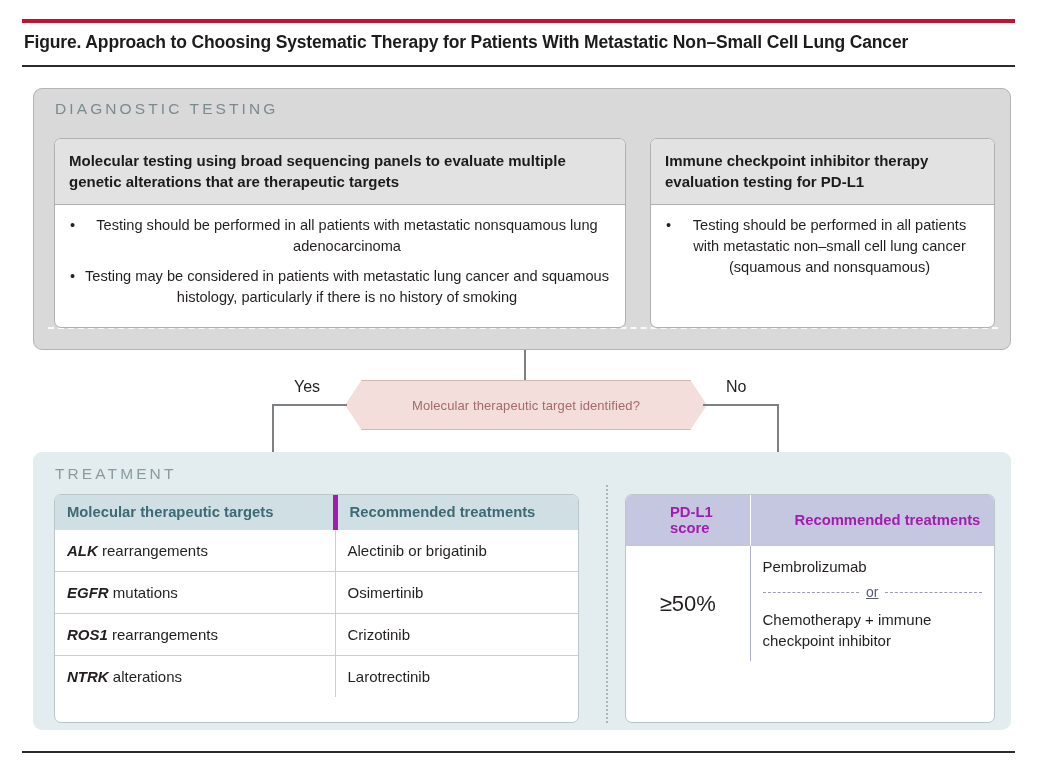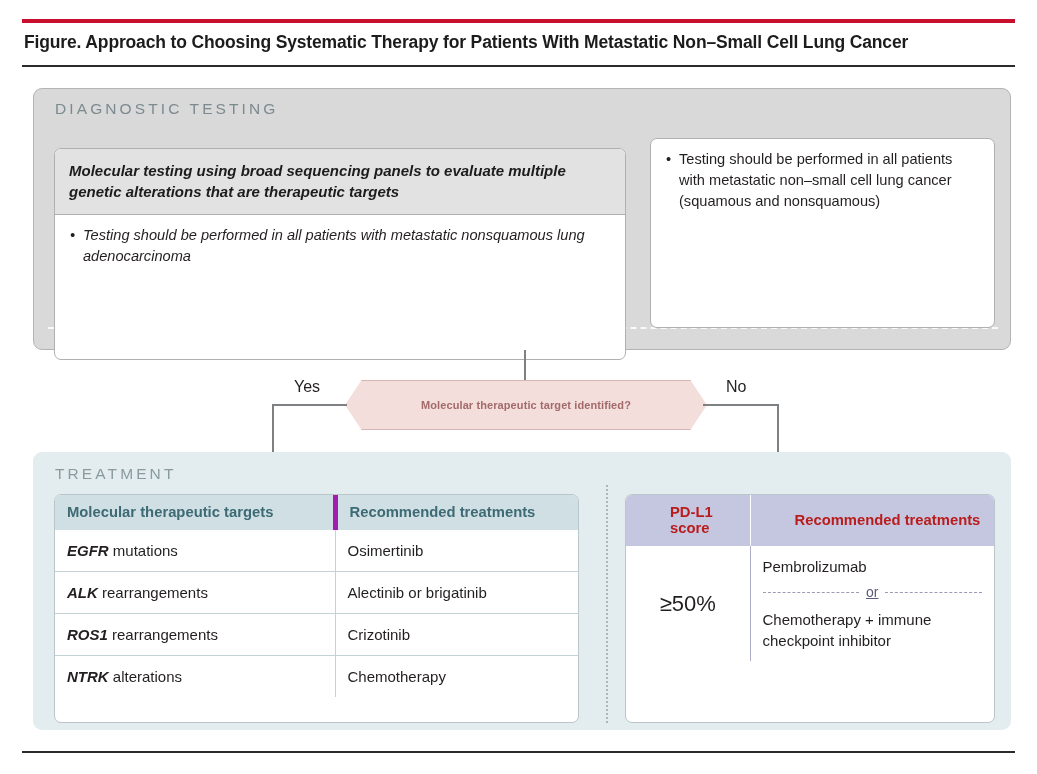--- a/index.html
+++ b/index.html
@@ -94,38 +94,39 @@
     border-bottom: 1px solid #b0b0b0;
     box-sizing: border-box;
     padding: 11px 14px 12px 14px;
     font-size: 15px;
     font-weight: bold;
     line-height: 21px;
     color: #1c1c1c;
   }
   .card-body {
     padding: 10px 14px 12px 14px;
+    text-align: center;
   }
   .bullet {
     position: relative;
     padding-left: 14px;
     font-size: 14.6px;
     line-height: 21px;
     color: #231f20;
     margin-bottom: 9px;
   }
   .bullet:last-child { margin-bottom: 0; }
   .bullet:before {
     content: "•";
     position: absolute;
     left: 1px;
     top: 0;
   }
 
-  .card-left  { left: 54px;  top: 148px; width: 572px; height: 212px; font-style: italic; }
+  .card-left  { left: 54px;  top: 138px; width: 572px; height: 190px; }
   .card-right { left: 650px; top: 138px; width: 345px; height: 190px; }
   .card-right .card-head { padding-right: 10px; }
 
   
   .vline, .hline {
     position: absolute;
     background: #7d8184;
   }
   .vline { width: 1.6px; }
   .hline { height: 1.6px; }
@@ -167,22 +168,22 @@
     width: 360px;
     height: 48px;
     background: #f3dedc;
     border: 1px solid #d6b5b2;
     clip-path: polygon(4.6% 0, 95.4% 0, 100% 50%, 95.4% 100%, 4.6% 100%, 0 50%);
     display: flex;
     align-items: center;
     justify-content: center;
   }
   .hexagon-text {
-    font-size: 11px;
-    font-weight: bold;
+    font-size: 13px;
+    font-weight: normal;
     color: #a36a6a;
     letter-spacing: .1px;
     text-align: right;
   }
 
   
   .treat-panel {
     position: absolute;
     left: 33px;
     top: 452px;
@@ -223,21 +224,21 @@
     text-align: left;
     padding: 9px 12px 10px 12px;
     box-sizing: border-box;
   }
   .tbl-left th {
     background: #cfdfe3;
     color: #3d6a74;
   }
   .tbl-right th {
     background: #c5c6df;
-    color: #b91c1c;
+    color: #a21caf;
     padding-left: 44px;
   }
   .tbl-left th.c0 { width: 280px; border-right: 5px solid #a21caf; margin-top: 8px; }
   .tbl-right th.c0 { width: 124px; border-right: 1px solid #ffffff; }
 
   .tbl td {
     font-size: 15px;
     color: #231f20;
     padding: 10px 12px;
     vertical-align: middle;
@@ -292,24 +293,26 @@
 
   <div class="diag-panel">
     <div class="diag-dashed"></div>
   </div>
   <div class="section-label diag-label">DIAGNOSTIC TESTING</div>
 
   <div class="card card-left">
     <div class="card-head">Molecular testing using broad sequencing panels to evaluate multiple genetic alterations that are therapeutic targets</div>
     <div class="card-body">
       <div class="bullet">Testing should be performed in all patients with metastatic nonsquamous lung adenocarcinoma</div>
+      <div class="bullet">Testing may be considered in patients with metastatic lung cancer and squamous histology, particularly if there is no history of smoking</div>
     </div>
   </div>
 
   <div class="card card-right">
+    <div class="card-head">Immune checkpoint inhibitor therapy evaluation testing for PD-L1</div>
     <div class="card-body">
       <div class="bullet">Testing should be performed in all patients with metastatic non–small cell lung cancer (squamous and nonsquamous)</div>
     </div>
   </div>
 
   <div class="vline stem-down"></div>
 
   <div class="hexagon">
     <span class="hexagon-text">Molecular therapeutic target identified?</span>
   </div>
@@ -332,34 +335,34 @@
   <div class="tbl tbl-left">
     <table>
       <thead>
         <tr>
           <th class="c0">Molecular therapeutic targets</th>
           <th>Recommended treatments</th>
         </tr>
       </thead>
       <tbody>
         <tr>
+          <td class="c0"><span class="gene">ALK</span><span> rearrangements</span></td>
+          <td>Alectinib or brigatinib</td>
+        </tr>
+        <tr>
           <td class="c0"><span class="gene">EGFR</span><span> mutations</span></td>
           <td>Osimertinib</td>
         </tr>
         <tr>
-          <td class="c0"><span class="gene">ALK</span><span> rearrangements</span></td>
-          <td>Alectinib or brigatinib</td>
-        </tr>
-        <tr>
           <td class="c0"><span class="gene">ROS1</span><span> rearrangements</span></td>
           <td>Crizotinib</td>
         </tr>
         <tr>
           <td class="c0"><span class="gene">NTRK</span><span> alterations</span></td>
-          <td>Chemotherapy</td>
+          <td>Larotrectinib</td>
         </tr>
       </tbody>
     </table>
   </div>
 
   <div class="tbl tbl-right">
     <table>
       <thead>
         <tr>
           <th class="c0">PD-L1 score</th>

